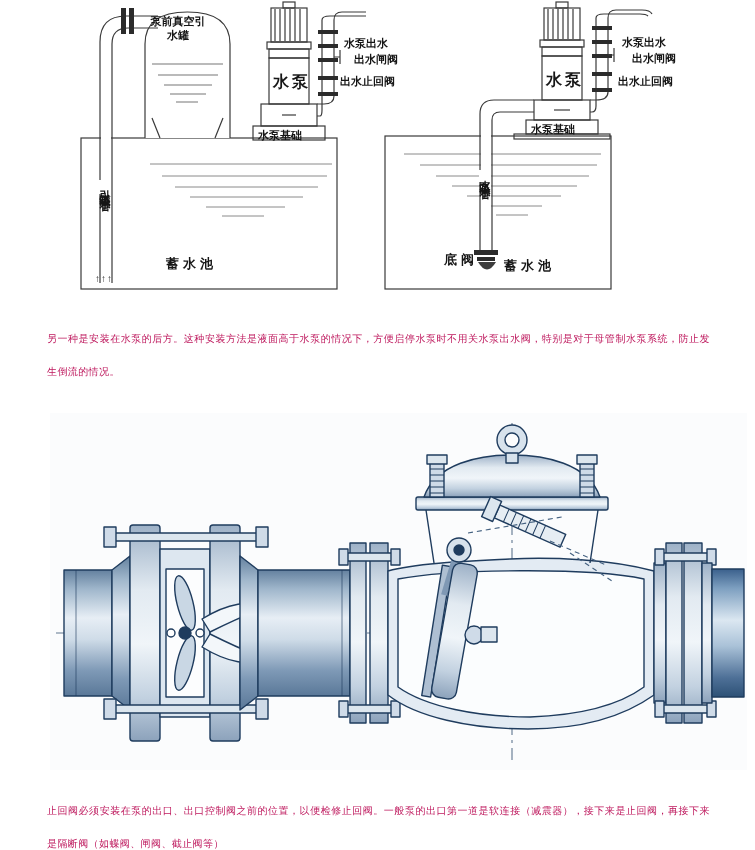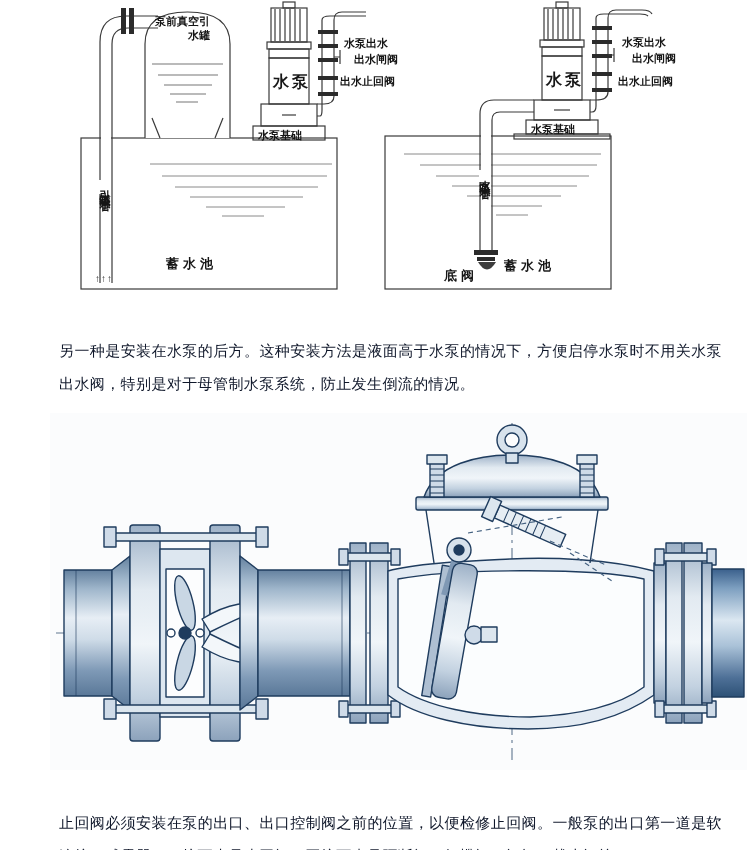--- a/index.html
+++ b/index.html
@@ -7,33 +7,33 @@
     width:755px;height:850px;background:#ffffff;position:relative;
     font-family:"Liberation Sans","DejaVu Sans",sans-serif;overflow:hidden;
   }
   
   #top-figure{position:absolute;top:0;left:0;width:755px;height:312px;}
   #top-figure svg{position:absolute;top:0;left:0;}
   .lbl{
     position:absolute;font-size:11px;font-weight:700;color:#161616;
     line-height:1.3;white-space:nowrap;
   }
-  .lbl.wrap{white-space:normal;text-align:right;}
+  .lbl.wrap{white-space:normal;text-align:center;}
   .vlbl{
     position:absolute;writing-mode:vertical-rl;text-orientation:upright;
     font-size:11px;font-weight:700;color:#161616;letter-spacing:2px;
     background:#ffffff;line-height:1.1;padding:1px 0;
   }
   .pump-lbl{font-size:16px;letter-spacing:3px;}
   .pool-lbl{font-size:13px;letter-spacing:4px;}
   .flow-marks{position:absolute;font-size:10px;font-weight:700;color:#222;letter-spacing:1px;}
   
   .para{
-    position:absolute;left:47px;width:663px;margin:12px;
-    font-size:15px;line-height:33px;color:#0f172a;letter-spacing:0.4px;
+    position:absolute;left:47px;width:663px;margin:0;
+    font-size:10px;line-height:33px;color:#be185d;letter-spacing:0.4px;
     text-align:justify;
   }
   #para-1{top:322px;}
   #para-2{top:794px;}
   
   #valve-figure{
     position:absolute;top:413px;left:50px;width:697px;height:357px;
     background:#fbfcfd;
   }
 </style>
@@ -134,21 +134,21 @@
   <span class="vlbl" style="left:99px;top:180px;">引水罐吸水管</span>
   <span class="flow-marks" style="left:95px;top:273px;">↑↑↑</span>
   <span class="lbl pool-lbl" style="left:166px;top:256px;">蓄水池</span>
 
   <span class="lbl pump-lbl" style="left:546px;top:70px;">水泵</span>
   <span class="lbl" style="left:531px;top:122px;">水泵基础</span>
   <span class="lbl" style="left:622px;top:35px;">水泵出水</span>
   <span class="lbl" style="left:632px;top:51px;">出水闸阀</span>
   <span class="lbl" style="left:618px;top:74px;">出水止回阀</span>
   <span class="vlbl" style="left:479px;top:170px;">水泵吸水管</span>
-  <span class="lbl pool-lbl" style="left:444px;top:268px;">底阀</span>
+  <span class="lbl pool-lbl" style="left:444px;top:252px;">底阀</span>
   <span class="lbl pool-lbl" style="left:504px;top:258px;">蓄水池</span>
 </div>
 
 <p class="para" id="para-1">另一种是安装在水泵的后方。这种安装方法是液面高于水泵的情况下，方便启停水泵时不用关水泵出水阀，特别是对于母管制水泵系统，防止发生倒流的情况。</p>
 
 <div id="valve-figure">
   <svg width="697" height="357" viewBox="0 0 697 357">
     <defs>
       <linearGradient id="pg" x1="0" y1="0" x2="0" y2="1">
         <stop offset="0" stop-color="#64819f"></stop>

